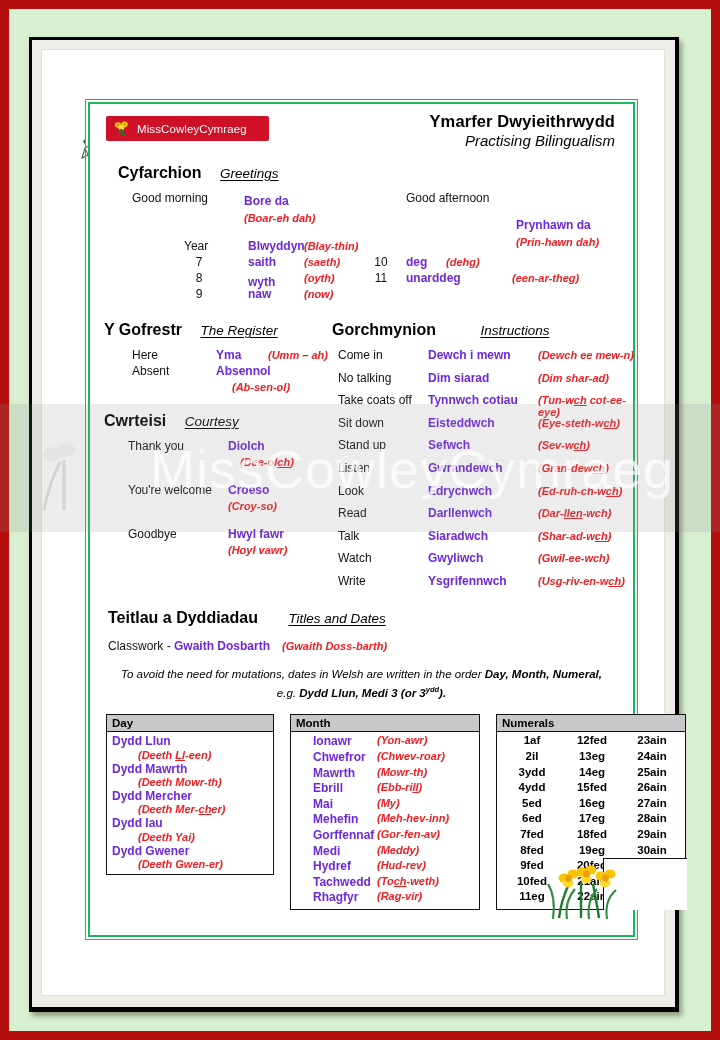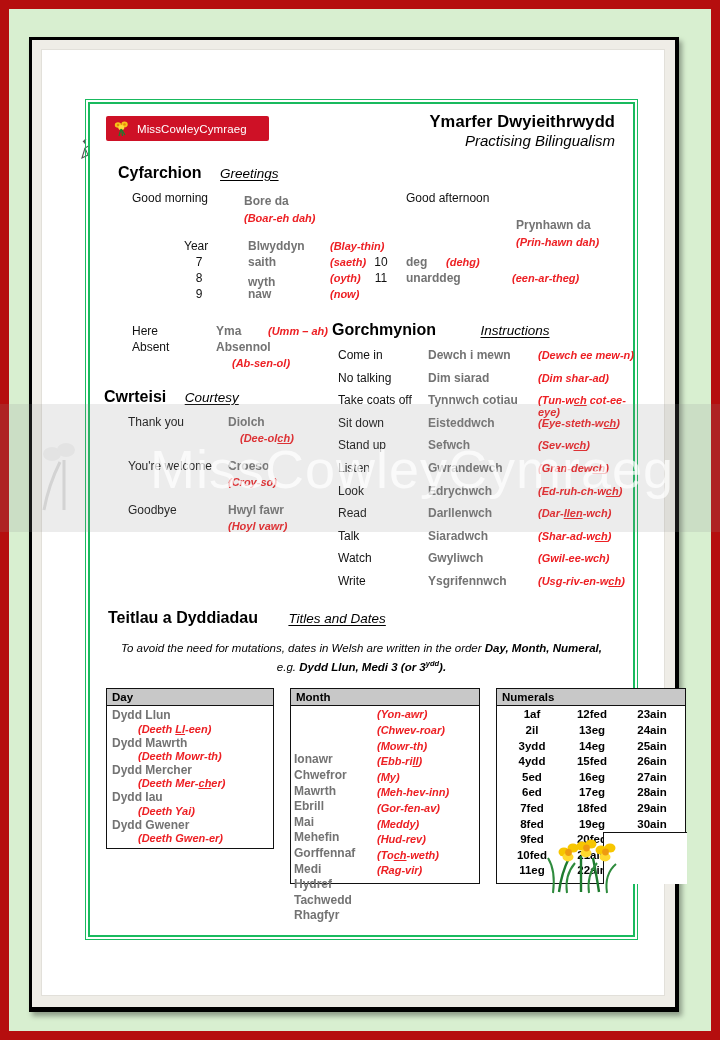--- a/index.html
+++ b/index.html
@@ -56,39 +56,39 @@
   .sec-head { margin-top:6px; white-space:nowrap; }
   .sec-cy {
     font-size:16px; font-weight:bold; 
     text-underline-offset:2px;
   }
   .sec-en {
     font-size:13.5px; font-style:italic; text-decoration:underline;
     text-underline-offset:2px; margin-left:14px;
   }
 
-  .cy { font-weight:bold; font-size:12px; color:#737373; }
+  .cy { font-weight:bold; font-size:12px; color:#6d28d9; }
   .en { font-size:12px; color:#111; }
   .pr { font-size:11px; color:#ED2024; font-style:italic; font-weight:bold; }
   .pr u { text-decoration:underline; }
 
   
   .greet { margin-top:9px; margin-left:28px; position:relative; height:42px; }
   .greet .c1 { position:absolute; left:0;   top:0; }
   .greet .c2 { position:absolute; left:112px; top:0; }
   .greet .c3 { position:absolute; left:274px; top:0; }
   .greet .c4 { position:absolute; left:384px; top:0;margin-top:24px; }
   .greet .pr { display:block; margin-top:3px; }
 
   
   .years { margin-top:6px; margin-left:80px; position:relative; height:66px; }
   .years .yr-lbl { position:absolute; left:0; }
   .years .yn { position:absolute; left:4px; width:22px; text-align:center; }
   .years .yw { position:absolute; left:64px; }
-  .years .yp { position:absolute; left:128px;padding-left:18px; }
+  .years .yp { position:absolute; left:120px; }
   .years .n2 { position:absolute; left:188px; width:18px; text-align:center;}
   .years .w2 { position:absolute; left:222px; }
   .years .p2 { position:absolute; left:262px; }
   .years .p2b { position:absolute; left:328px; }
 
   
   .mid { position:relative; margin-top:10px; height:292px; }
   .col-l { position:absolute; left:0;   top:0; width:228px; }
   .col-r { position:absolute; left:228px; top:0; width:306px; }
 
@@ -126,21 +126,21 @@
     background:#C8C8C8; border-bottom:1.5px solid #111;
     font-size:11.5px; font-weight:bold; padding:2px 5px;
   }
   #tbl-day   { left:2px;   top:0; width:168px; }
   #tbl-month { left:186px; top:0; width:190px; }
   #tbl-num   { left:392px; top:0; width:190px; }
   .day-body { padding:2px 5px 3px; }
   .day-body .cy { display:block; line-height:1.18; }
   .day-body .pr { display:block; margin-left:26px; line-height:1.2; }
   .mo-row { position:relative; height:15.6px; padding-left:5px; }
-  .mo-row .cy { position:absolute; left:3px;margin-top:44px; }
+  .mo-row .cy { position:absolute; left:22px; }
   .mo-row .pr { position:absolute; left:86px; }
   .month-body { padding:2px 0 3px; }
   .num-body { padding:2px 0 3px; position:relative; }
   .num-row { position:relative; height:15.6px; }
   .num-row span { position:absolute; font-size:11.5px; font-weight:bold; }
   .num-row .n1 { left:6px;   width:58px; text-align:center; }
   .num-row .n2 { left:66px;  width:58px; text-align:center; }
   .num-row .n3 { left:126px; width:58px; text-align:center; }
   #num-notch {
     position:absolute; right:-1.5px; bottom:-1.5px;
@@ -237,20 +237,24 @@
                 <span class="pr p2" style="top:17px;">(dehg)</span>
 
                 <span class="en n2" style="top:32px;">11</span>
                 <span class="cy w2" style="top:32px;">unarddeg</span>
                 <span class="pr p2b" style="top:33px;">(een-ar-theg)</span>
               </div>
 
               <div class="mid">
 
                 <div class="col-l">
+                  <div class="sec-head">
+                    <span class="sec-cy">Y Gofrestr</span>
+                    <span class="sec-en">The Register</span>
+                  </div>
                   <div class="reg-rows">
                     <span class="en a" style="top:0;">Here</span>
                     <span class="cy b" style="top:0;">Yma</span>
                     <span class="pr c" style="top:1px;">(Umm – ah)</span>
                     <span class="en a" style="top:16px;">Absent</span>
                     <span class="cy b" style="top:16px;">Absennol</span>
                     <span class="pr b" style="top:33px; left:100px;">(Ab-sen-ol)</span>
                   </div>
 
                   <div class="sec-head crt">
@@ -314,20 +318,23 @@
                     </div>
                 </div>
 
               </div>
 
               <div class="sec-head td" style="margin-left:4px;">
                 <span class="sec-cy">Teitlau a Dyddiadau</span>
                 <span class="sec-en" style="margin-left:26px;">Titles and Dates</span>
               </div>
 
+              <div class="classwork">
+                <span class="en">Classwork  - </span><span class="cy">Gwaith Dosbarth</span><span class="pr">(Gwaith Doss-barth)</span>
+              </div>
 
               <div class="note">
                 <span>To avoid the need for mutations, dates in Welsh are written in the order </span><b>Day, Month, Numeral,</b><br>
                 <span>e.g. </span><b>Dydd Llun, Medi 3 (or 3</b><b><sup>ydd</sup></b><b>).</b>
               </div>
 
               <div class="tables">
 
                 <div class="tbl" id="tbl-day">
                   <div class="tbl-head">Day</div>

